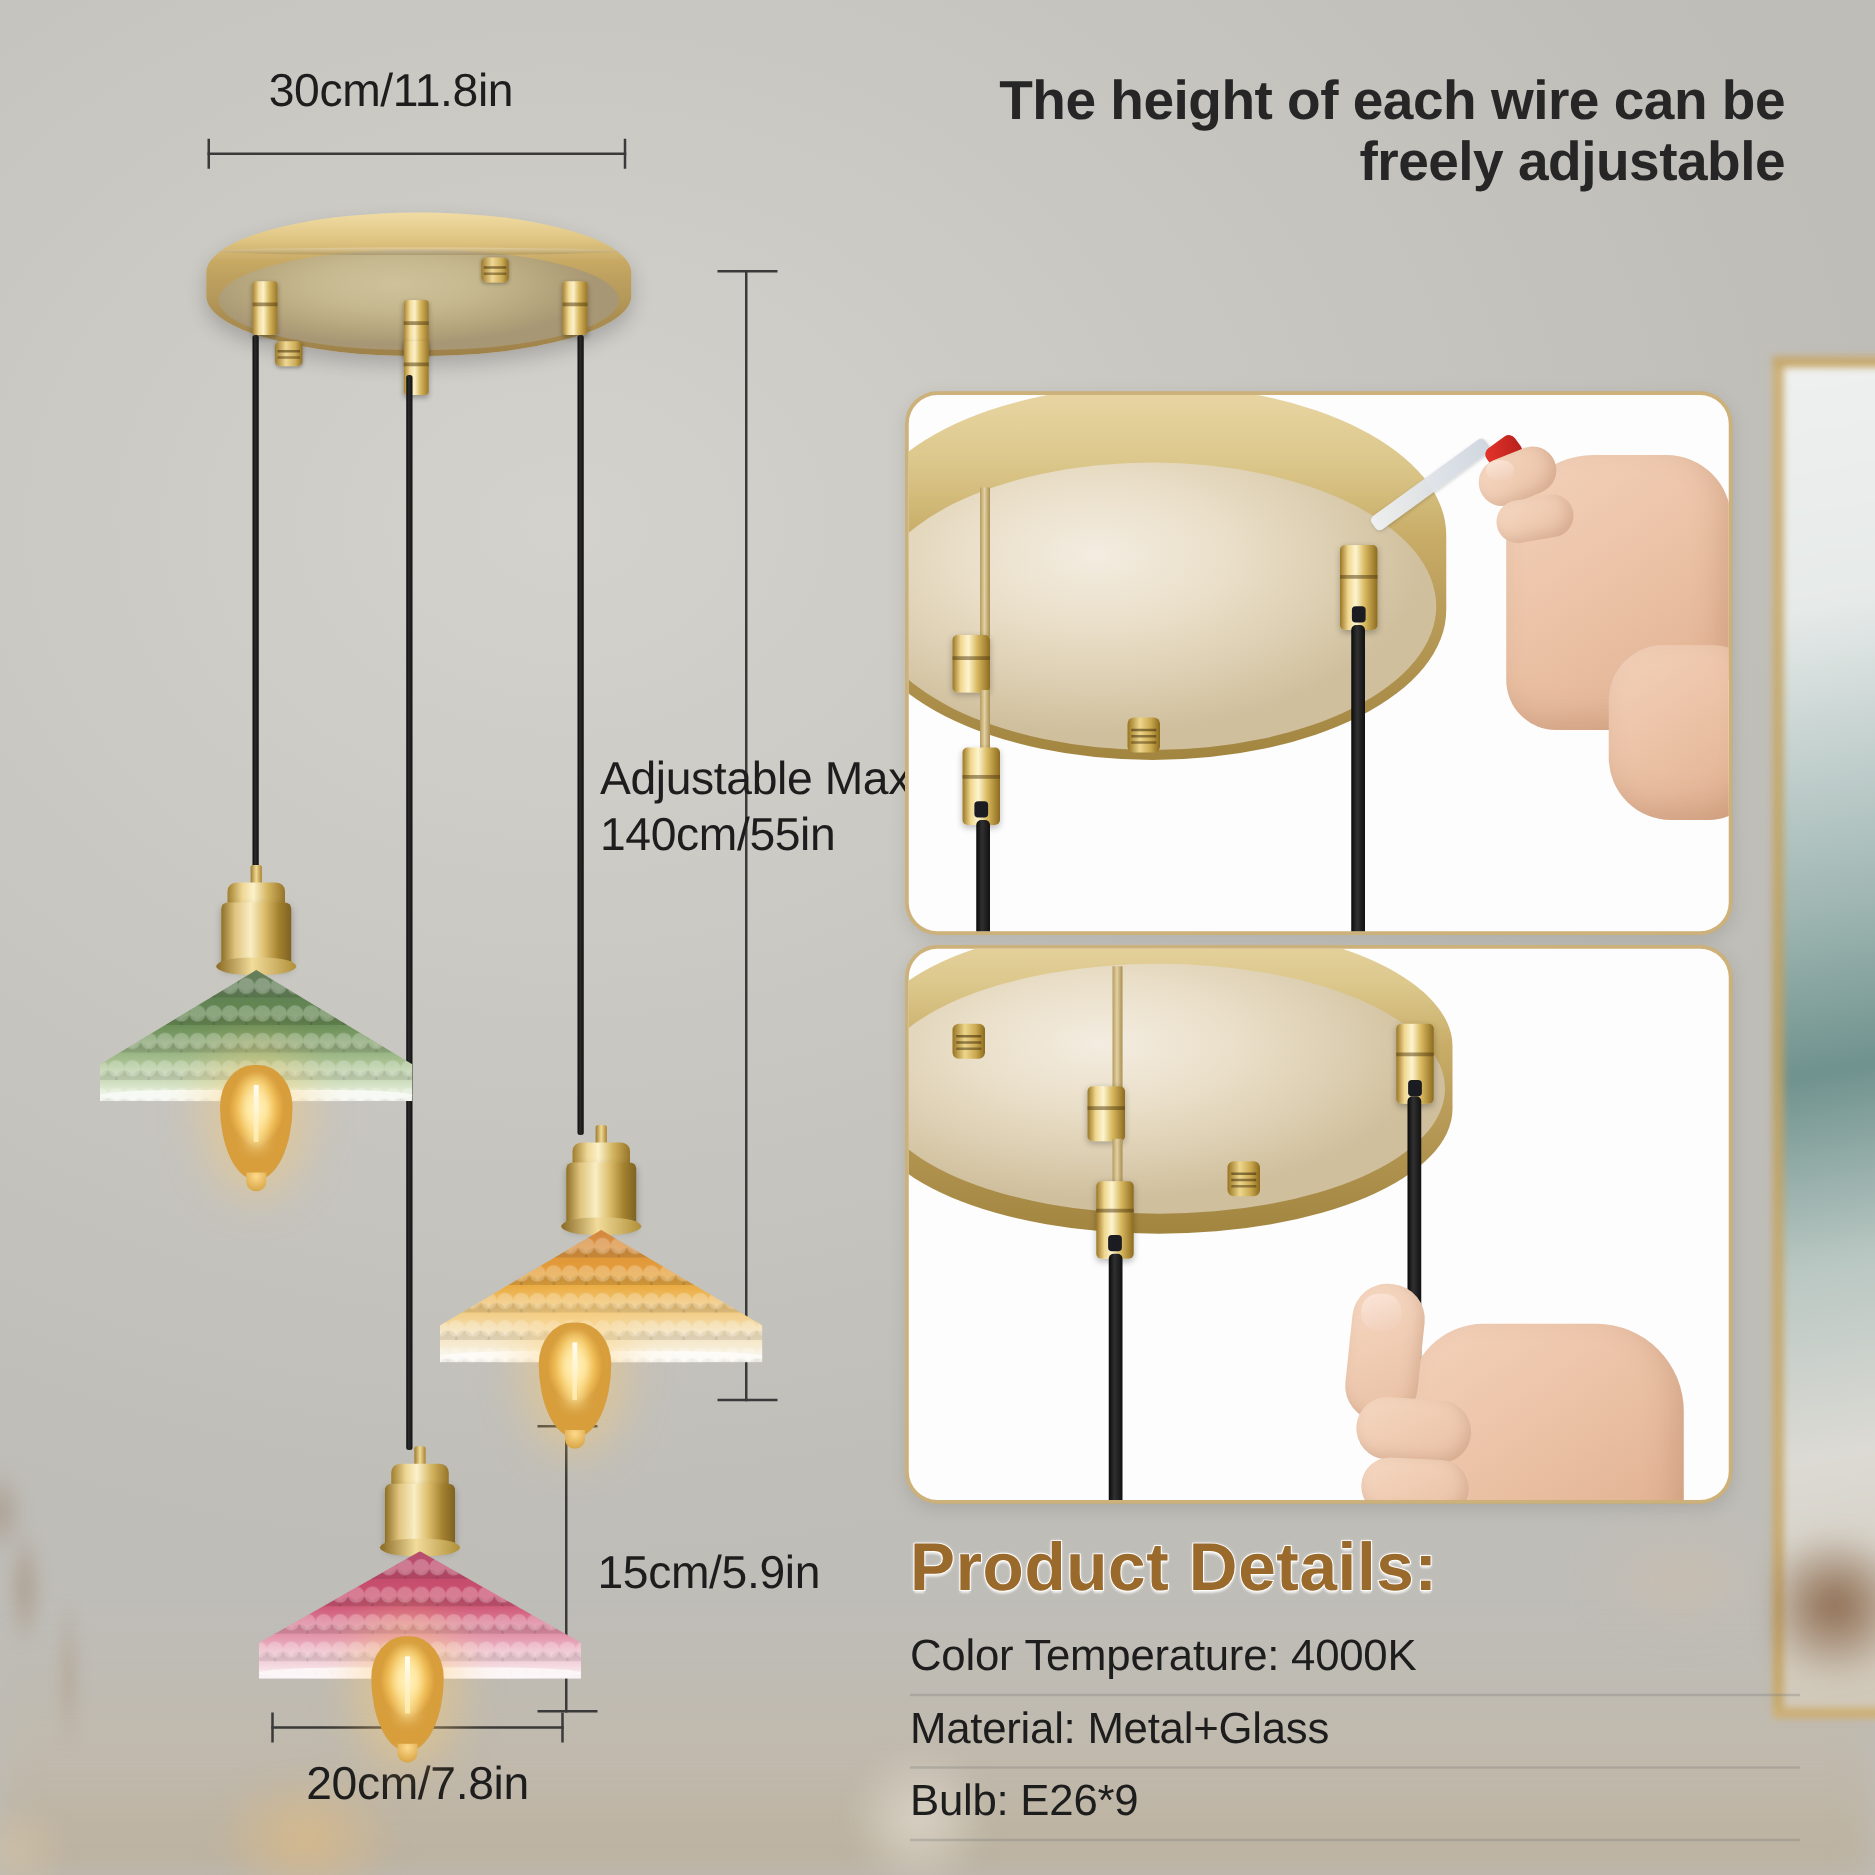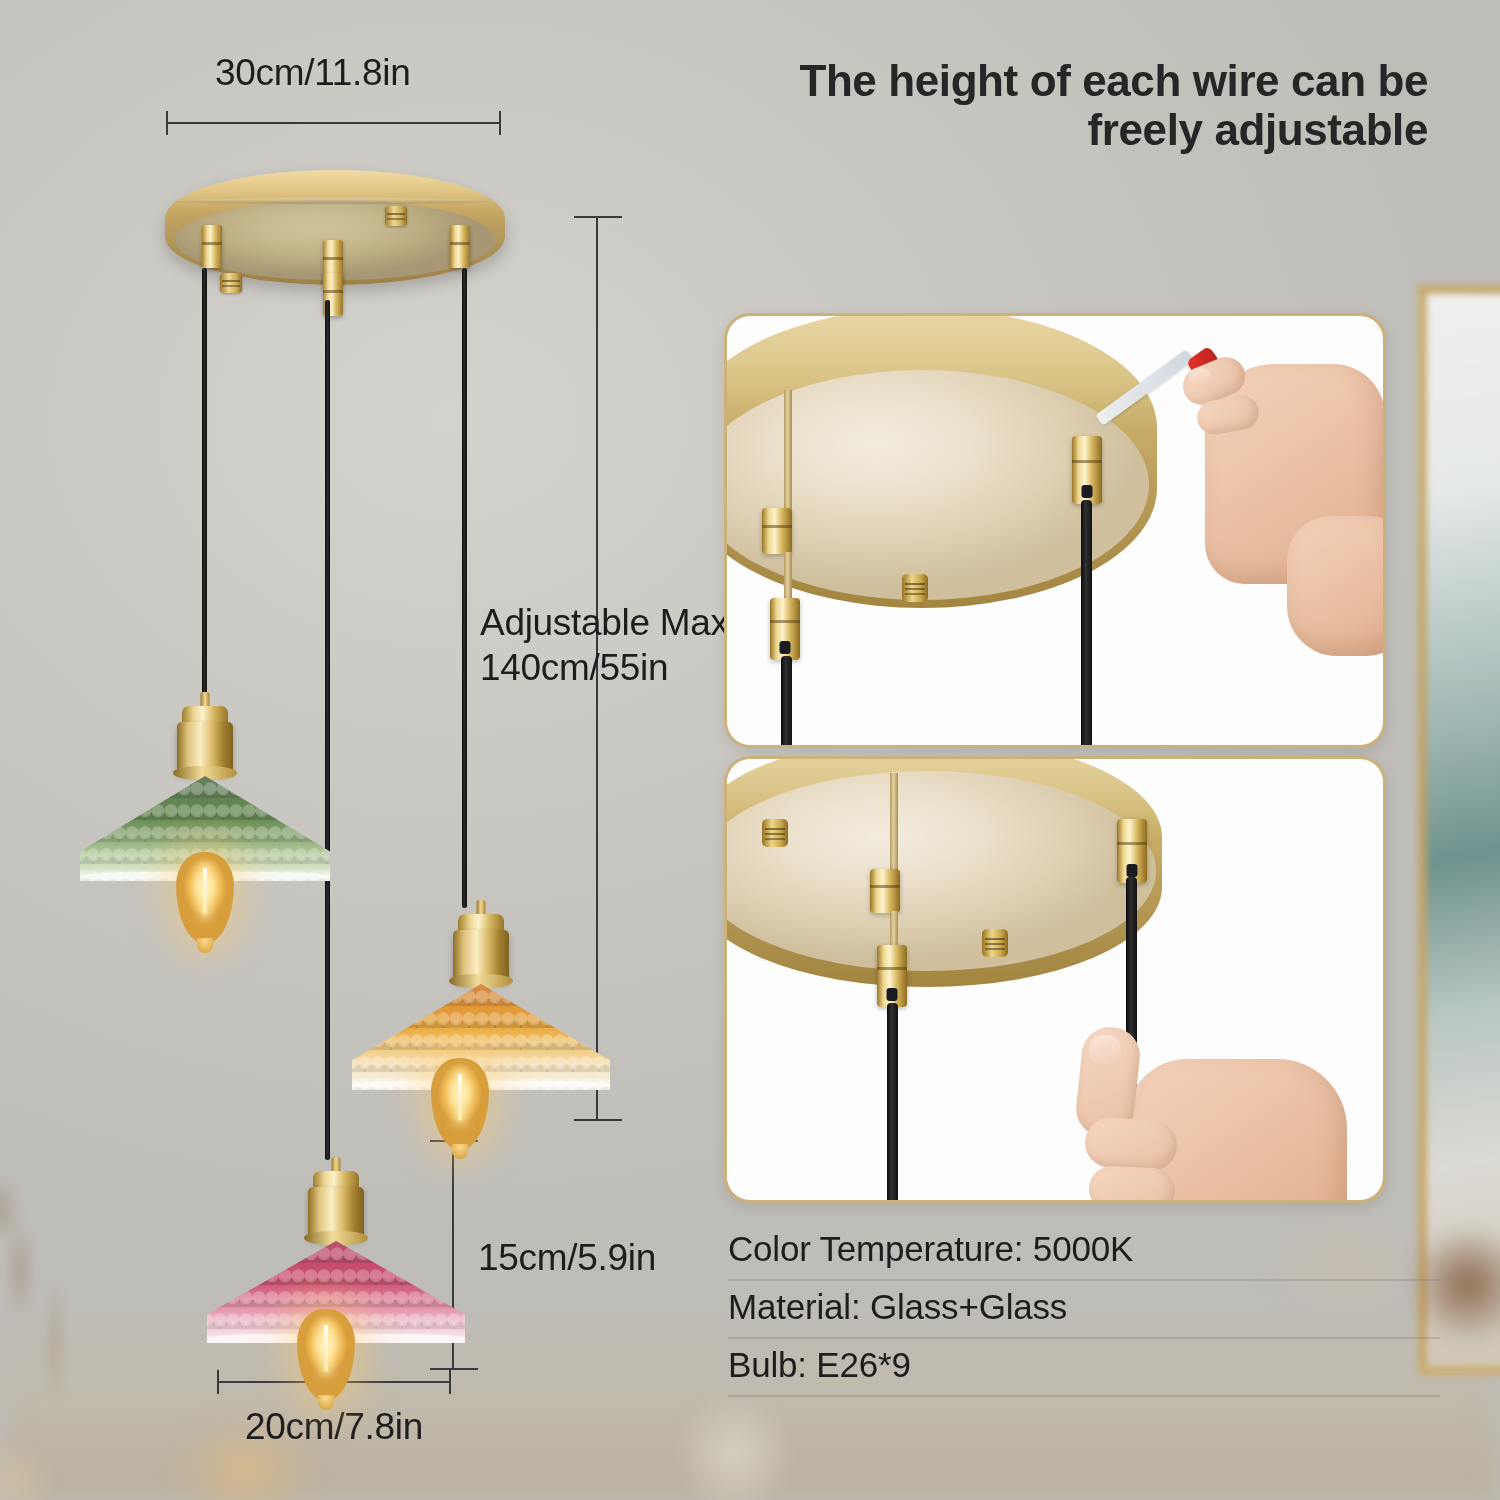--- a/index.html
+++ b/index.html
@@ -468,17 +468,18 @@
     <div class="p-cord" style="left:399px; top:118px; height:329px;"></div>
 
     <div class="hand" style="left:400px; top:300px; width:220px; height:180px; border-radius:60px 70px 30px 30px;"></div>
     <div class="finger" style="left:352px; top:268px; width:58px; height:110px; border-radius:28px; transform:rotate(6deg);"></div>
     <div class="nail" style="left:362px; top:276px; width:32px; height:30px;"></div>
     <div class="finger" style="left:358px; top:360px; width:92px; height:50px; border-radius:26px; transform:rotate(4deg);"></div>
     <div class="finger" style="left:362px; top:408px; width:86px; height:46px; border-radius:24px; transform:rotate(3deg);"></div>
   </div>
 
   <div id="details">
-    <div class="detail-row">Color Temperature: 5000K</div>
-    <div class="detail-row">Material: Glass+Glass</div>
+    <div id="details-title">Product Details:</div>
+    <div class="detail-row">Color Temperature: 4000K</div>
+    <div class="detail-row">Material: Metal+Glass</div>
     <div class="detail-row">Bulb: E26*9</div>
   </div>
 </div>
 
 </body></html>

